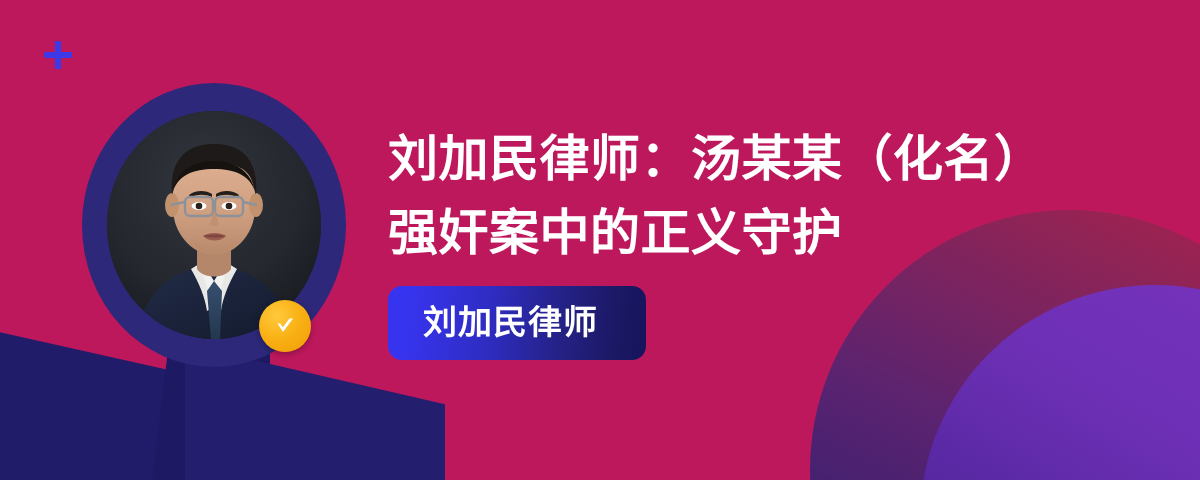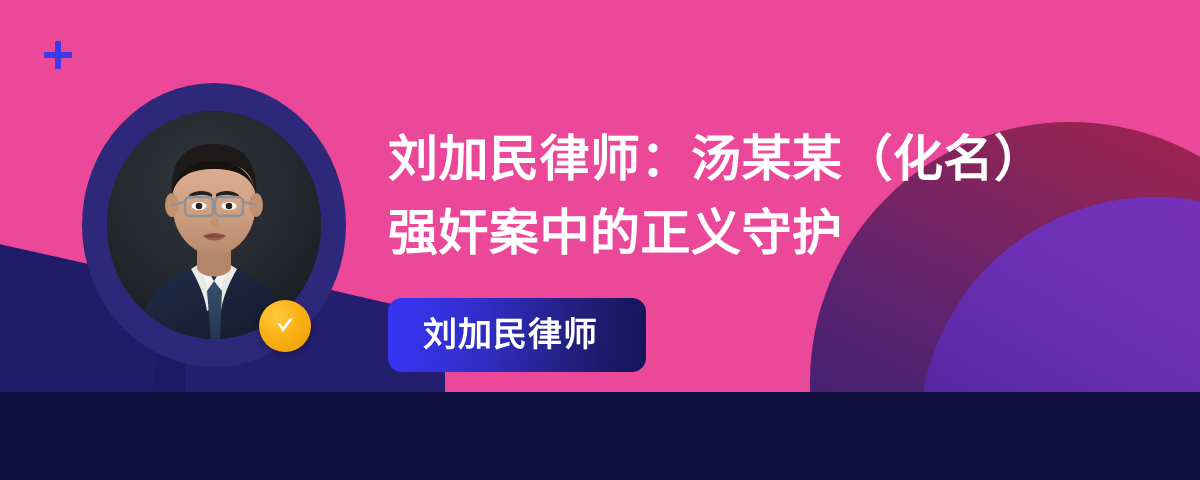--- a/index.html
+++ b/index.html
@@ -8,23 +8,23 @@
     padding: 0;
     background: #0f0d3d;
   }
   body {
     font-family: "Liberation Sans", "DejaVu Sans", sans-serif;
   }
 
   .banner {
     position: relative;
     width: 1200px;
-    height: 392px;
+    height: 480px;
     overflow: hidden;
-    background: #ec4899;
+    background: #be185d;
   }
 
   
   .bg-layer {
     position: absolute;
     inset: 0;
     overflow: hidden;
     pointer-events: none;
   }
 
@@ -153,21 +153,21 @@
     font-size: 50px;
     line-height: 74px;
     font-weight: 700;
     color: #ffffff;
     letter-spacing: 0.5px;
     word-break: break-all;
   }
 
   .author-button {
     display: inline-block;
-    margin-top: 28px;
+    margin-top: 16px;
     padding: 19px 48px 21px 35px;
     border: none;
     border-radius: 14px;
     font-size: 34px;
     line-height: 1;
     font-weight: 700;
     color: #ffffff;
     letter-spacing: 1px;
     cursor: pointer;
     font-family: inherit;

